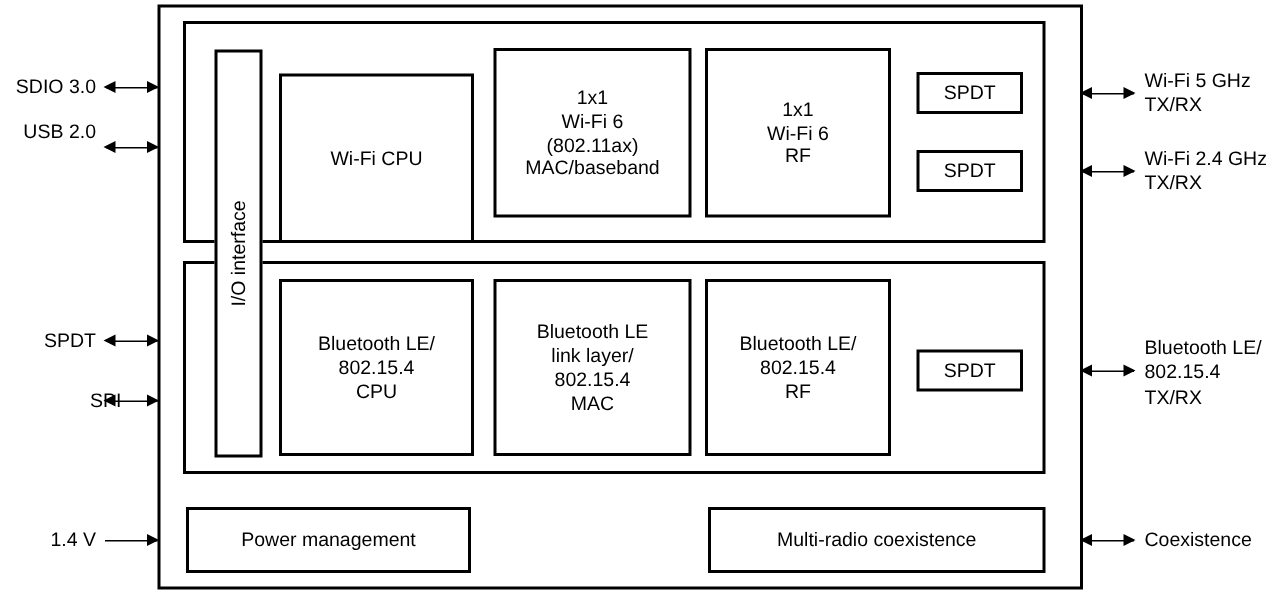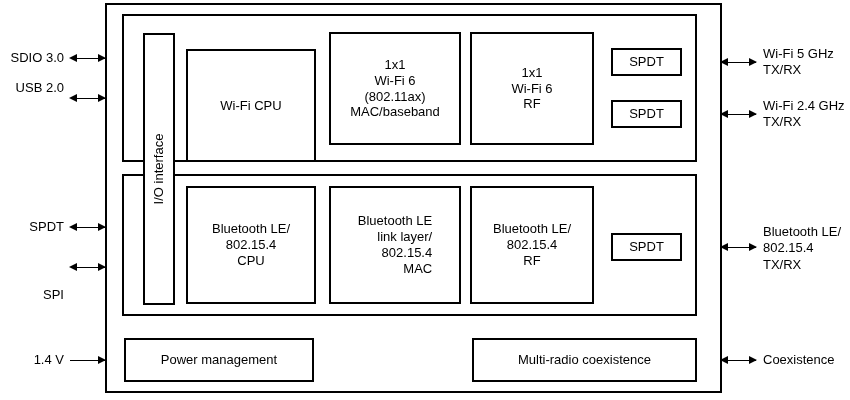--- a/index.html
+++ b/index.html
@@ -116,21 +116,21 @@
 RF</div>
 
   <div class="box blk-label" style="left:611px; top:48px; width:71px; height:28px;">SPDT</div>
 
   <div class="box blk-label" style="left:611px; top:100px; width:71px; height:28px;">SPDT</div>
 
   <div class="box blk-label" style="left:186px; top:186px; width:130px; height:118px;">Bluetooth LE/
 802.15.4
 CPU</div>
 
-  <div class="box blk-label" style="left:329px; top:186px; width:132px; height:118px;text-align:right;">Bluetooth LE
+  <div class="box blk-label" style="left:329px; top:186px; width:132px; height:118px;">Bluetooth LE
 link layer/
 802.15.4
 MAC</div>
 
   <div class="box blk-label" style="left:470px; top:186px; width:124px; height:118px;">Bluetooth LE/
 802.15.4
 RF</div>
 
   <div class="box blk-label" style="left:611px; top:233px; width:71px; height:28px;">SPDT</div>
 
@@ -146,21 +146,21 @@
   <div class="port-label left" style="left:0px; top:80px; width:64px;">USB 2.0</div>
   <div class="arrow-line" style="left:71px; top:98px; width:34px;"></div>
   <div class="arrow-head left" style="left:69px; top:94px;"></div>
   <div class="arrow-head right" style="left:98px; top:94px;"></div>
 
   <div class="port-label left" style="left:0px; top:219px; width:64px;">SPDT</div>
   <div class="arrow-line" style="left:71px; top:227px; width:34px;"></div>
   <div class="arrow-head left" style="left:69px; top:223px;"></div>
   <div class="arrow-head right" style="left:98px; top:223px;"></div>
 
-  <div class="port-label left" style="left:0px; top:259px; width:64px;margin-top:28px;">SPI</div>
+  <div class="port-label left" style="left:17px; top:259px; width:64px;">SPI</div>
   <div class="arrow-line" style="left:71px; top:267px; width:34px;"></div>
   <div class="arrow-head left" style="left:69px; top:263px;"></div>
   <div class="arrow-head right" style="left:98px; top:263px;"></div>
 
   <div class="port-label left" style="left:0px; top:352px; width:64px;">1.4 V</div>
   <div class="arrow-line" style="left:70px; top:360px; width:35px;"></div>
   <div class="arrow-head right" style="left:98px; top:356px;"></div>
 
   <div class="arrow-line" style="left:722px; top:62px; width:34px;"></div>
   <div class="arrow-head left" style="left:720px; top:58px;"></div>

